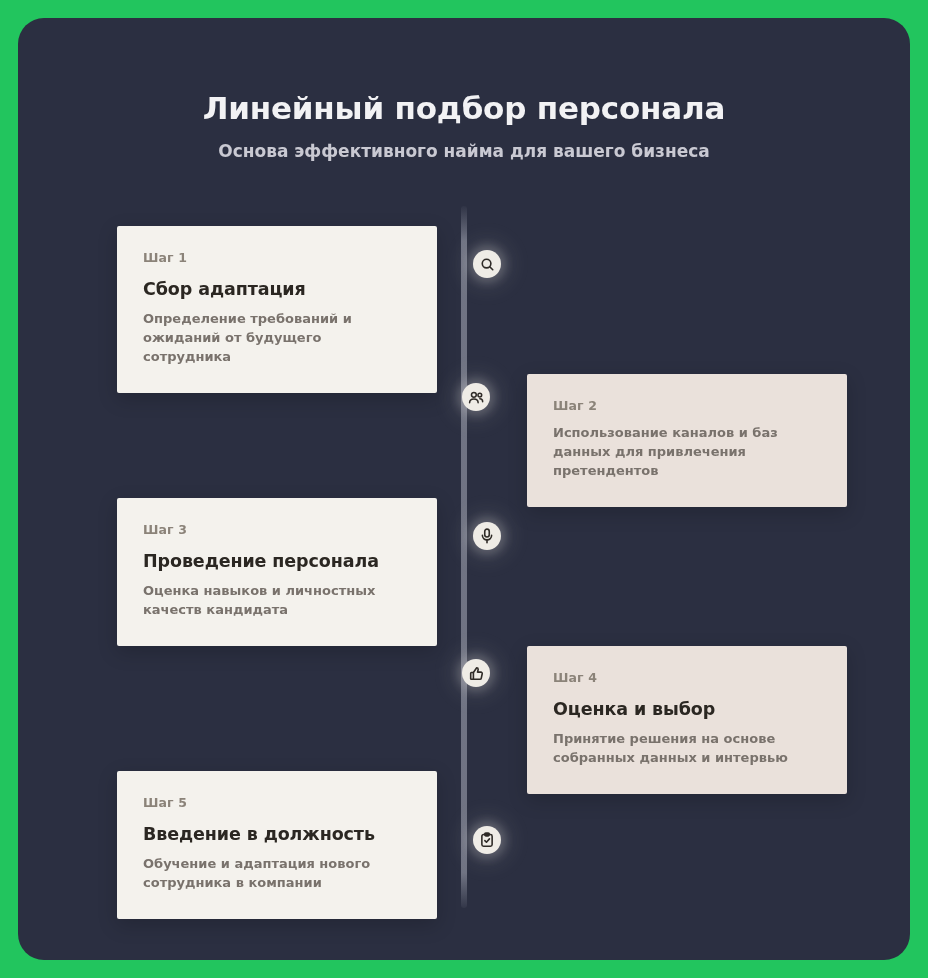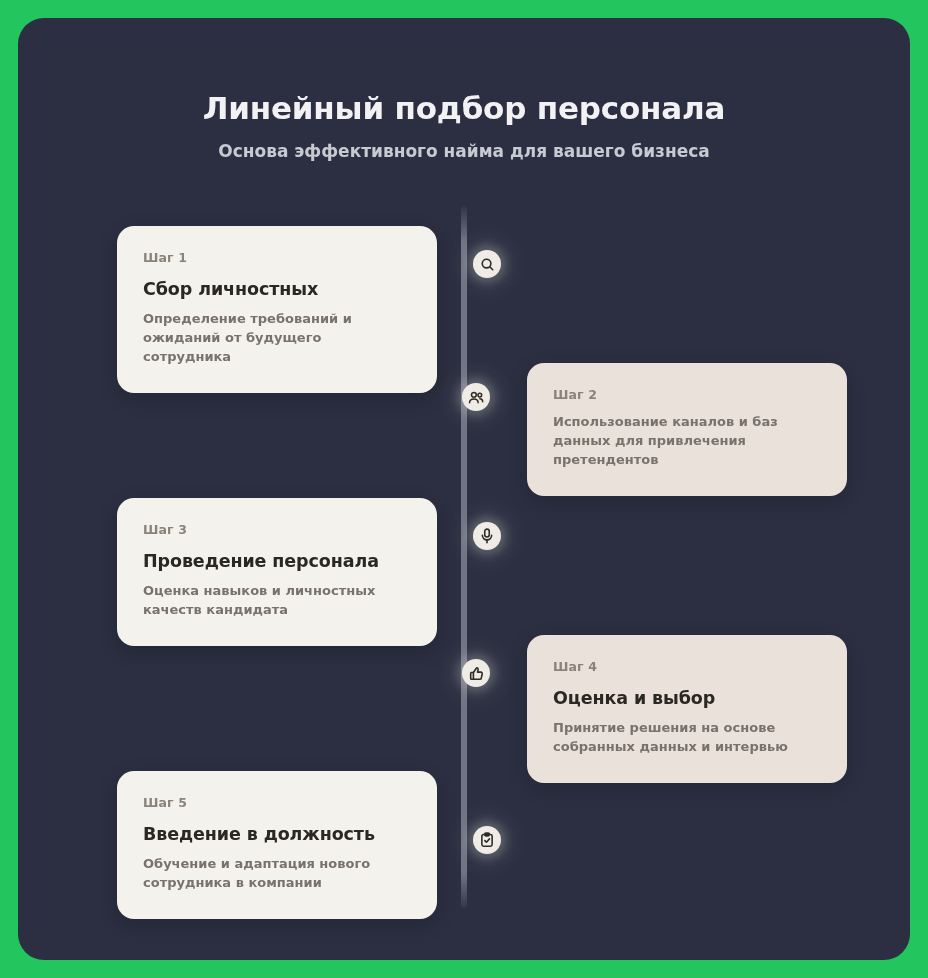--- a/index.html
+++ b/index.html
@@ -104,29 +104,29 @@
   .node-1 { top: 232px; left: 455px; }
   .node-2 { top: 365px; left: 444px; }
   .node-3 { top: 504px; left: 455px; }
   .node-4 { top: 641px; left: 444px; }
   .node-5 { top: 808px; left: 455px; }
 
   
   .card {
     position: absolute;
     width: 320px;
-    border-radius: 17px;
+    border-radius: 2px;
     padding: 24px 26px 26px 26px;
     box-shadow: 0 6px 20px rgba(0,0,0,0.18);
   }
   .card.left  { left: 99px; }
   .card.right { left: 509px; }
 
   .card.tone-a { background: #f4f2ed; }
-  .card.tone-b { background: #eae1db; }
+  .card.tone-b { background: #eae1db; margin-top: 11px; }
 
   .card-1 { top: 208px; }
   .card-2 { top: 345px; }
   .card-3 { top: 480px; }
   .card-4 { top: 617px; }
   .card-5 { top: 753px; }
 
   .step-label {
     font-size: 12.5px;
     font-weight: 600;
@@ -206,21 +206,21 @@
         <svg width="14" height="16" viewBox="0 0 15 17" aria-hidden="true">
           <rect x="2" y="2.6" width="11" height="12.6" rx="1.8"></rect>
           <rect x="5.1" y="1.1" width="4.8" height="3" rx="1.1"></rect>
           <polyline points="5.2,9.2 6.9,10.9 10.1,7.3"></polyline>
         </svg>
       </span>
     </div>
 
     <div class="card left tone-a card-1">
       <div class="step-label">Шаг 1</div>
-      <div class="card-title">Сбор личностных</div>
+      <div class="card-title">Сбор адаптация</div>
       <div class="card-desc">Определение требований и ожиданий от будущего сотрудника</div>
     </div>
 
     <div class="card right tone-b card-2">
       <div class="step-label">Шаг 2</div>
       <div class="card-desc">Использование каналов и баз данных для привлечения претендентов</div>
     </div>
 
     <div class="card left tone-a card-3">
       <div class="step-label">Шаг 3</div>

